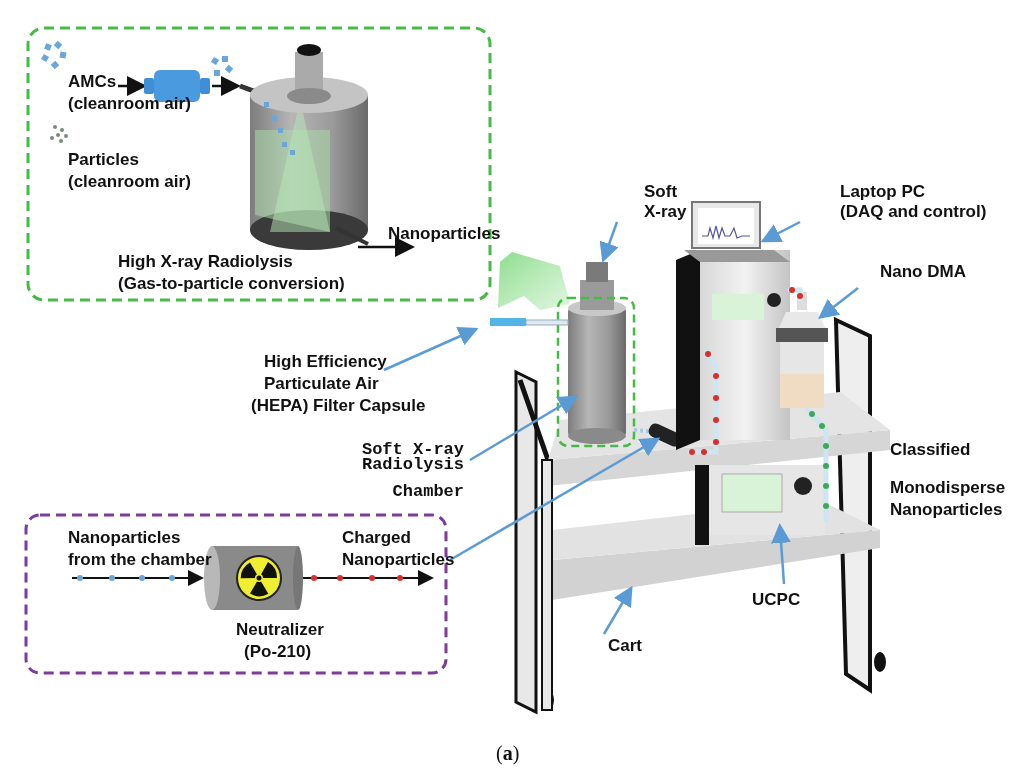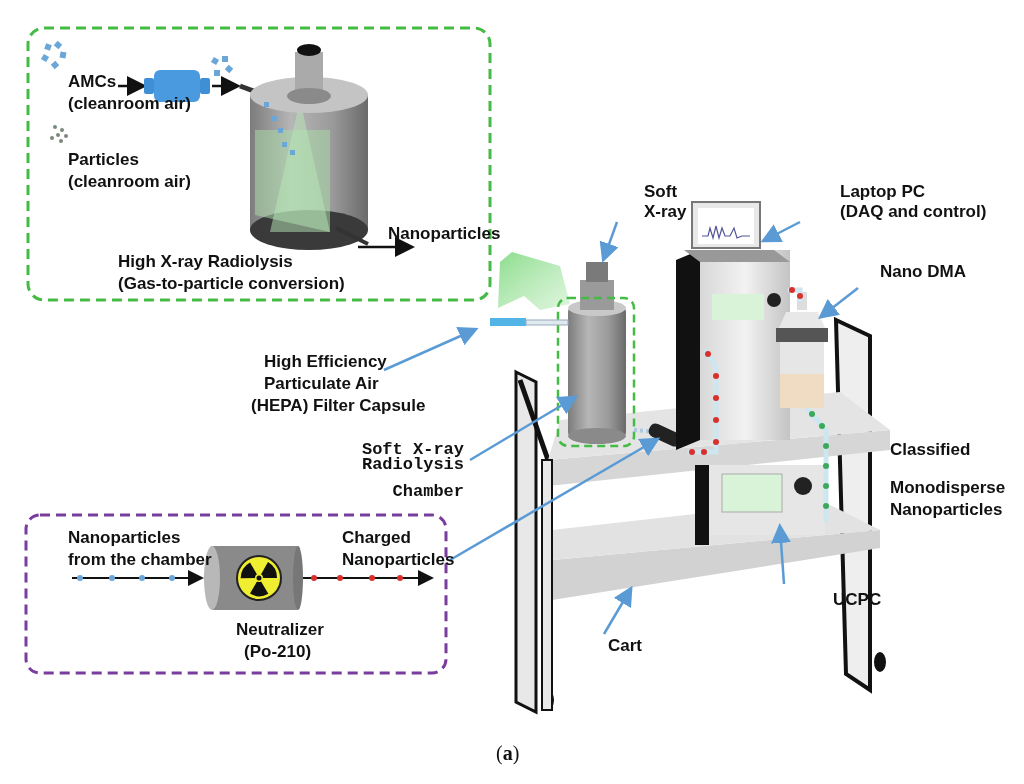--- a/index.html
+++ b/index.html
@@ -246,21 +246,21 @@
 <div class="lbl" style="left:232px;top:374px">Particulate Air</div>
 <div class="lbl" style="left:219px;top:396px">(HEPA) Filter Capsule</div>
 
 <div class="lbl r" style="right:560px;top:440px">Soft X-ray</div>
 <div class="lbl r" style="right:560px;top:455px">Radiolysis</div>
 <div class="lbl r" style="right:560px;top:482px">Chamber</div>
 
 <div class="lbl" style="left:858px;top:440px">Classified</div>
 <div class="lbl" style="left:858px;top:478px">Monodisperse</div>
 <div class="lbl" style="left:858px;top:500px">Nanoparticles</div>
-<div class="lbl" style="left:801px;top:590px">UCPC</div>
+<div class="lbl" style="left:720px;top:590px">UCPC</div>
 <div class="lbl" style="left:576px;top:636px">Cart</div>
 
 <div class="lbl" style="left:36px;top:528px">Nanoparticles</div>
 <div class="lbl" style="left:36px;top:550px">from the chamber</div>
 <div class="lbl" style="left:310px;top:528px">Charged</div>
 <div class="lbl" style="left:310px;top:550px">Nanoparticles</div>
 <div class="lbl" style="left:204px;top:620px">Neutralizer</div>
 <div class="lbl" style="left:212px;top:642px">(Po-210)</div>
 
 <div class="caption"><span>(</span><b>a</b><span>)</span></div>

